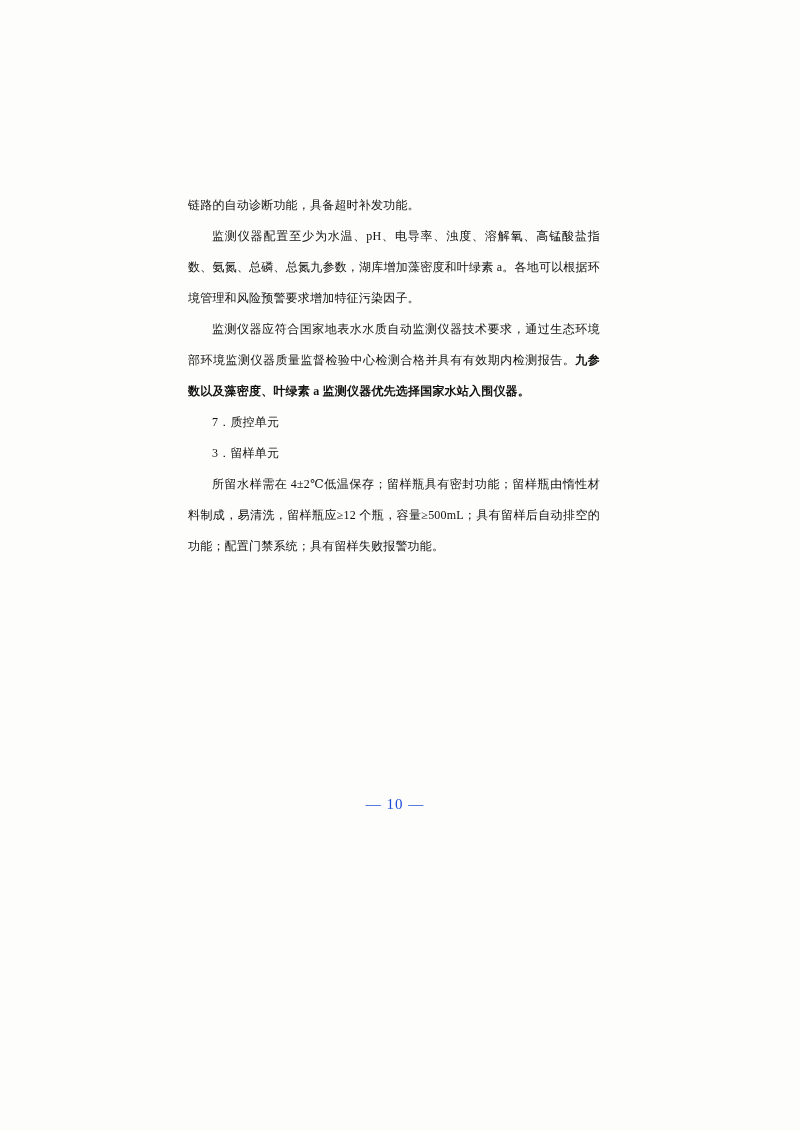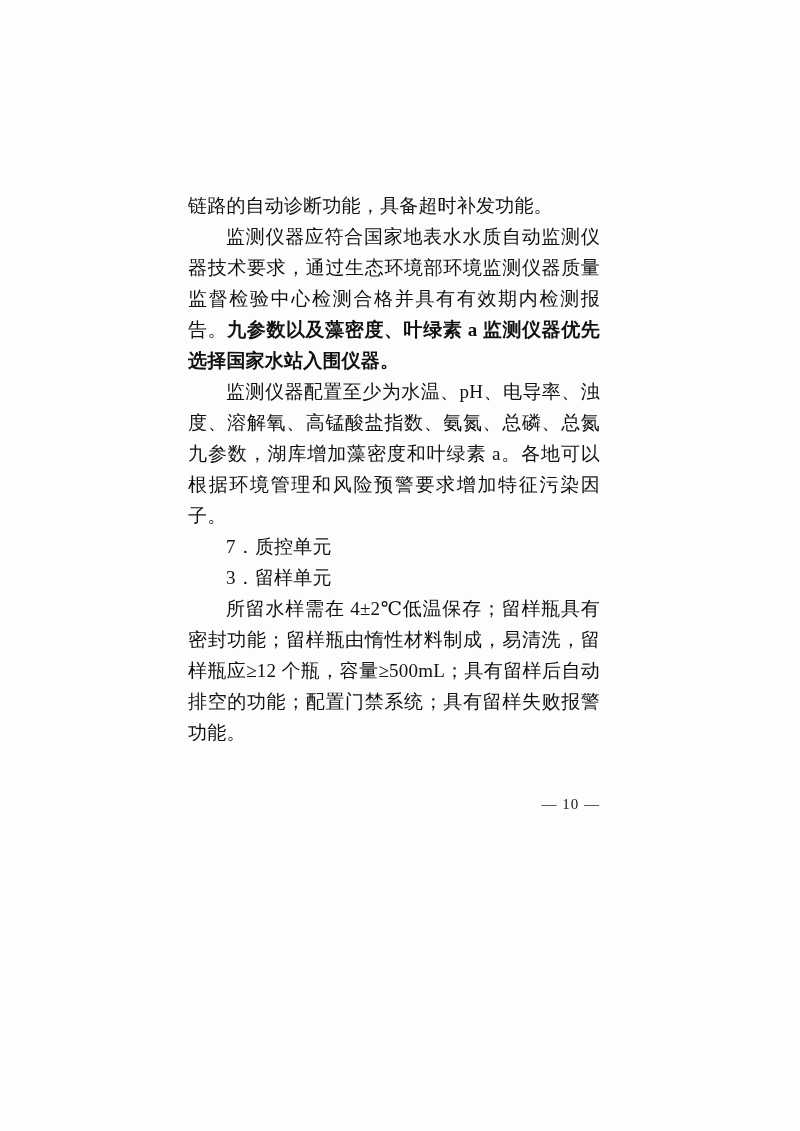--- a/index.html
+++ b/index.html
@@ -21,62 +21,62 @@
     box-sizing: border-box;
   }
   .content {
     position: absolute;
     left: 188px;
     top: 190px;
     width: 412px;
   }
   p {
     margin: 0 0 0 0;
-    font-size: 19px;
+    font-size: 12px;
     line-height: 31px;
     color: #111;
     text-align: justify;
     text-justify: inter-ideograph;
     letter-spacing: 0.2px;
   }
   p.indent {
     text-indent: 2em;
   }
   p.heading {
     text-indent: 2em;
   }
   .bold {
     font-weight: bold;
   }
   .pagenum {
     position: absolute;
     left: 188px;
     top: 796px;
     width: 412px;
-    text-align: right;
+    text-align: center;
     font-size: 15px;
-    color: #0f172a;
+    color: #1d4ed8;
     letter-spacing: 1px;
   }
   .pagenum span {
     padding-left: 2px;
   }
 </style>
 </head>
 <body>
 
 <div class="page">
   <div class="content">
 
     <p class="plain">链路的自动诊断功能，具备超时补发功能。</p>
 
 
+    <p class="indent">监测仪器配置至少为水温、pH、电导率、浊度、溶解氧、高锰酸盐指数、氨氮、总磷、总氮九参数，湖库增加藻密度和叶绿素 a。各地可以根据环境管理和风险预警要求增加特征污染因子。</p>
+
     <p class="indent"><span>监测仪器应符合国家地表水水质自动监测仪器技术要求，通过生态环境部环境监测仪器质量监督检验中心检测合格并具有有效期内检测报告。</span><span class="bold">九参数以及藻密度、叶绿素 a 监测仪器优先选择国家水站入围仪器。</span></p>
-
-    <p class="indent">监测仪器配置至少为水温、pH、电导率、浊度、溶解氧、高锰酸盐指数、氨氮、总磷、总氮九参数，湖库增加藻密度和叶绿素 a。各地可以根据环境管理和风险预警要求增加特征污染因子。</p>
 
 
     <p class="heading">7．质控单元</p>
 
 
     <p class="heading">3．留样单元</p>
 
     <p class="indent">所留水样需在 4±2℃低温保存；留样瓶具有密封功能；留样瓶由惰性材料制成，易清洗，留样瓶应≥12 个瓶，容量≥500mL；具有留样后自动排空的功能；配置门禁系统；具有留样失败报警功能。</p>
 
 

